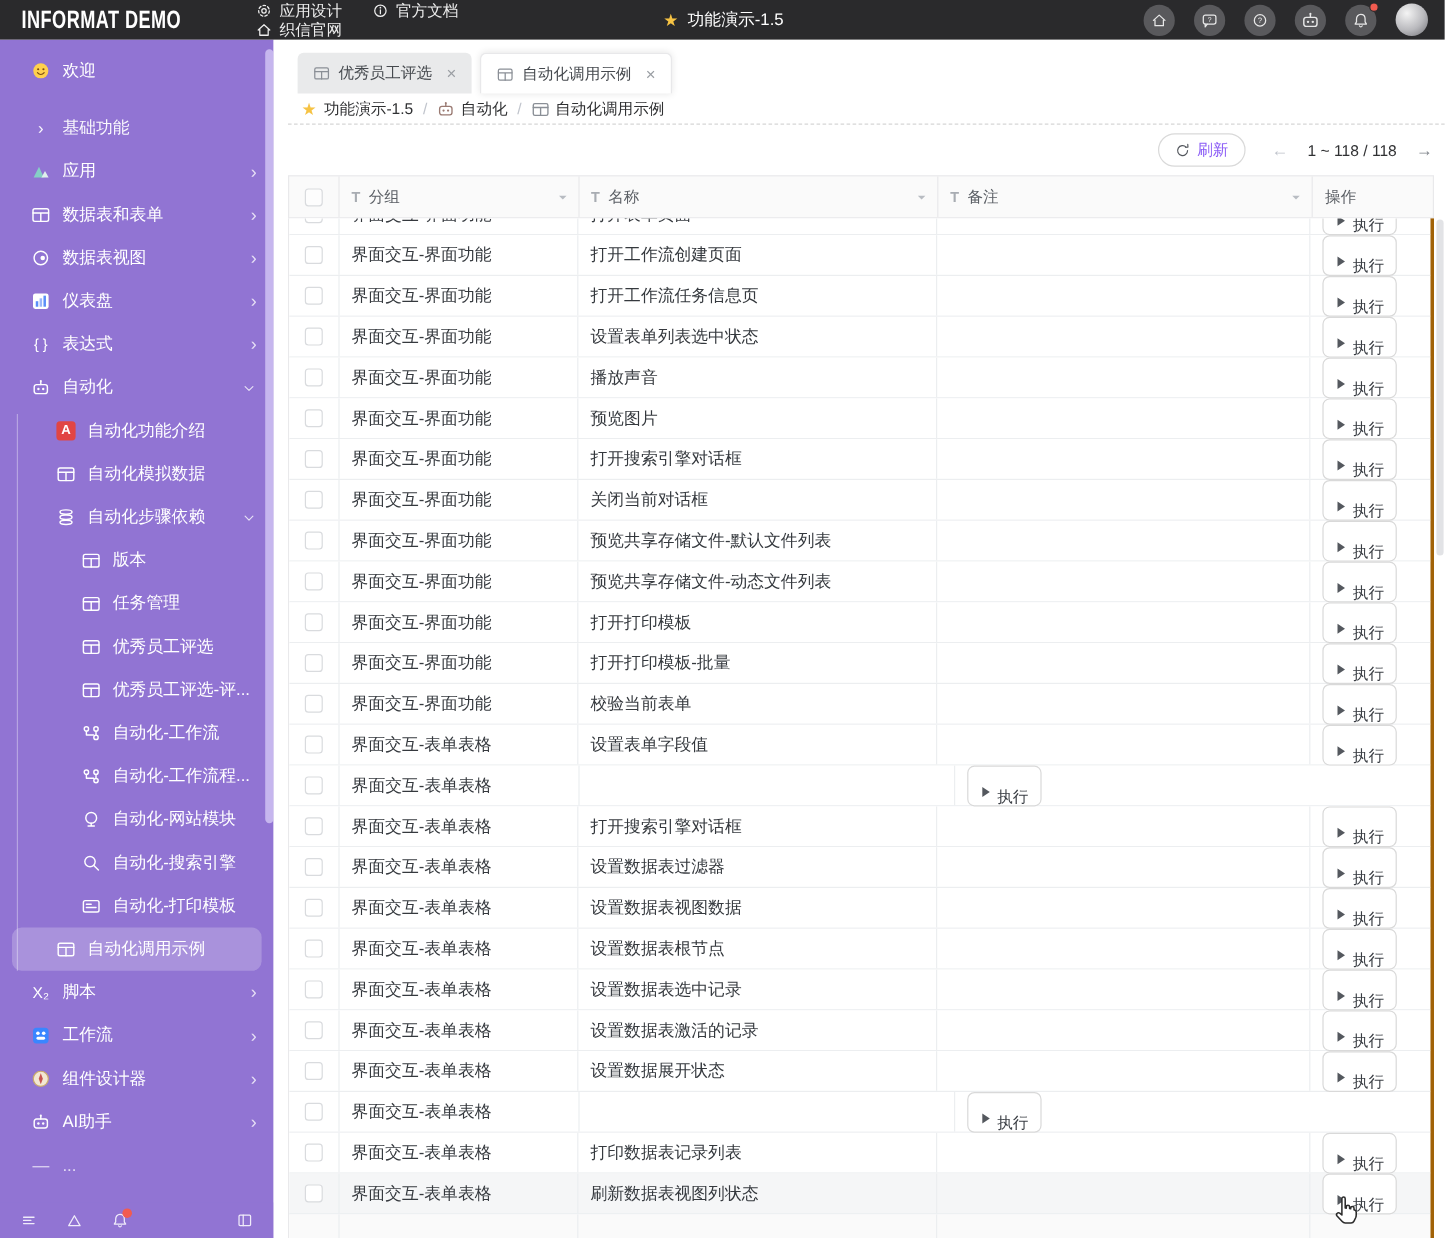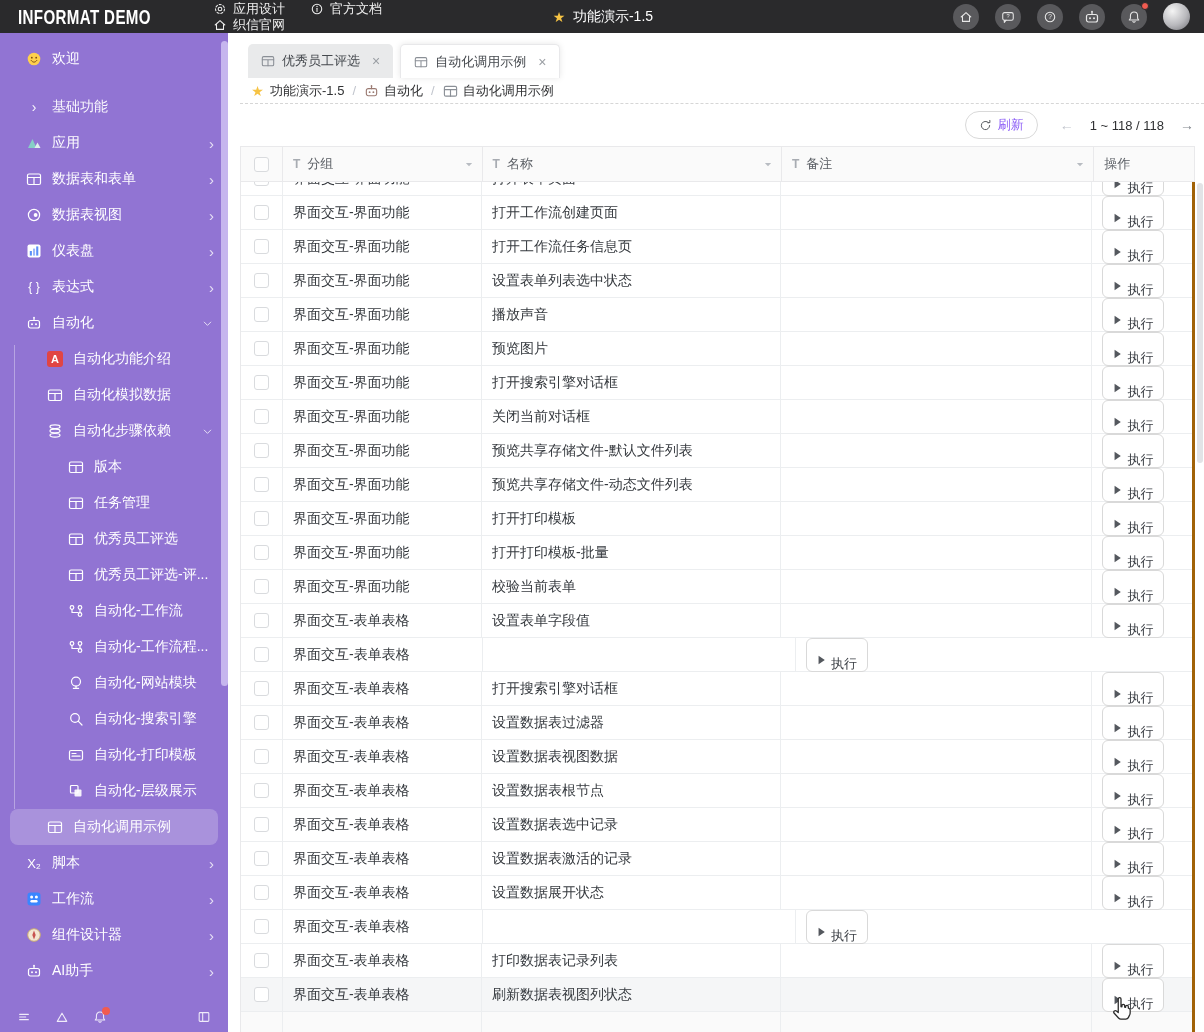--- a/index.html
+++ b/index.html
@@ -383,29 +383,20 @@
         </div>
         <div class="side-item d2">
           <span class="icn">
             <svg viewBox="0 0 16 16" width="16" height="16" fill="none" stroke="currentColor" stroke-width="1.2" stroke-linecap="round" stroke-linejoin="round">
               <rect x="1.5" y="3.5" width="13" height="9.5" rx="1.5"></rect>
               <path d="M4 6.5h4M4 9.2h8"></path>
             </svg>
           </span>
           <span class="label">自动化-打印模板</span>
         </div>
-        <div class="side-item d2">
-          <span class="icn">
-            <svg viewBox="0 0 16 16" width="16" height="16" fill="none" stroke="currentColor" stroke-width="1.2" stroke-linecap="round" stroke-linejoin="round">
-              <rect x="2.5" y="2.5" width="7.5" height="7.5" rx="1"></rect>
-              <rect x="6.5" y="6.5" width="7" height="7" rx="1" fill="currentColor" stroke="none" opacity=".9"></rect>
-            </svg>
-          </span>
-          <span class="label">自动化-层级展示</span>
-        </div>
         <div class="side-item d1 selected">
           <span class="icn">
             <svg viewBox="0 0 16 16" width="16" height="16" fill="none" stroke="currentColor" stroke-width="1.2" stroke-linecap="round" stroke-linejoin="round">
               <rect x="1.5" y="3" width="13" height="10.5" rx="1.5"></rect>
               <path d="M1.5 6.5h13M8 6.5v7"></path>
             </svg>
           </span>
           <span class="label">自动化调用示例</span>
         </div>
         <div class="side-item d0">

